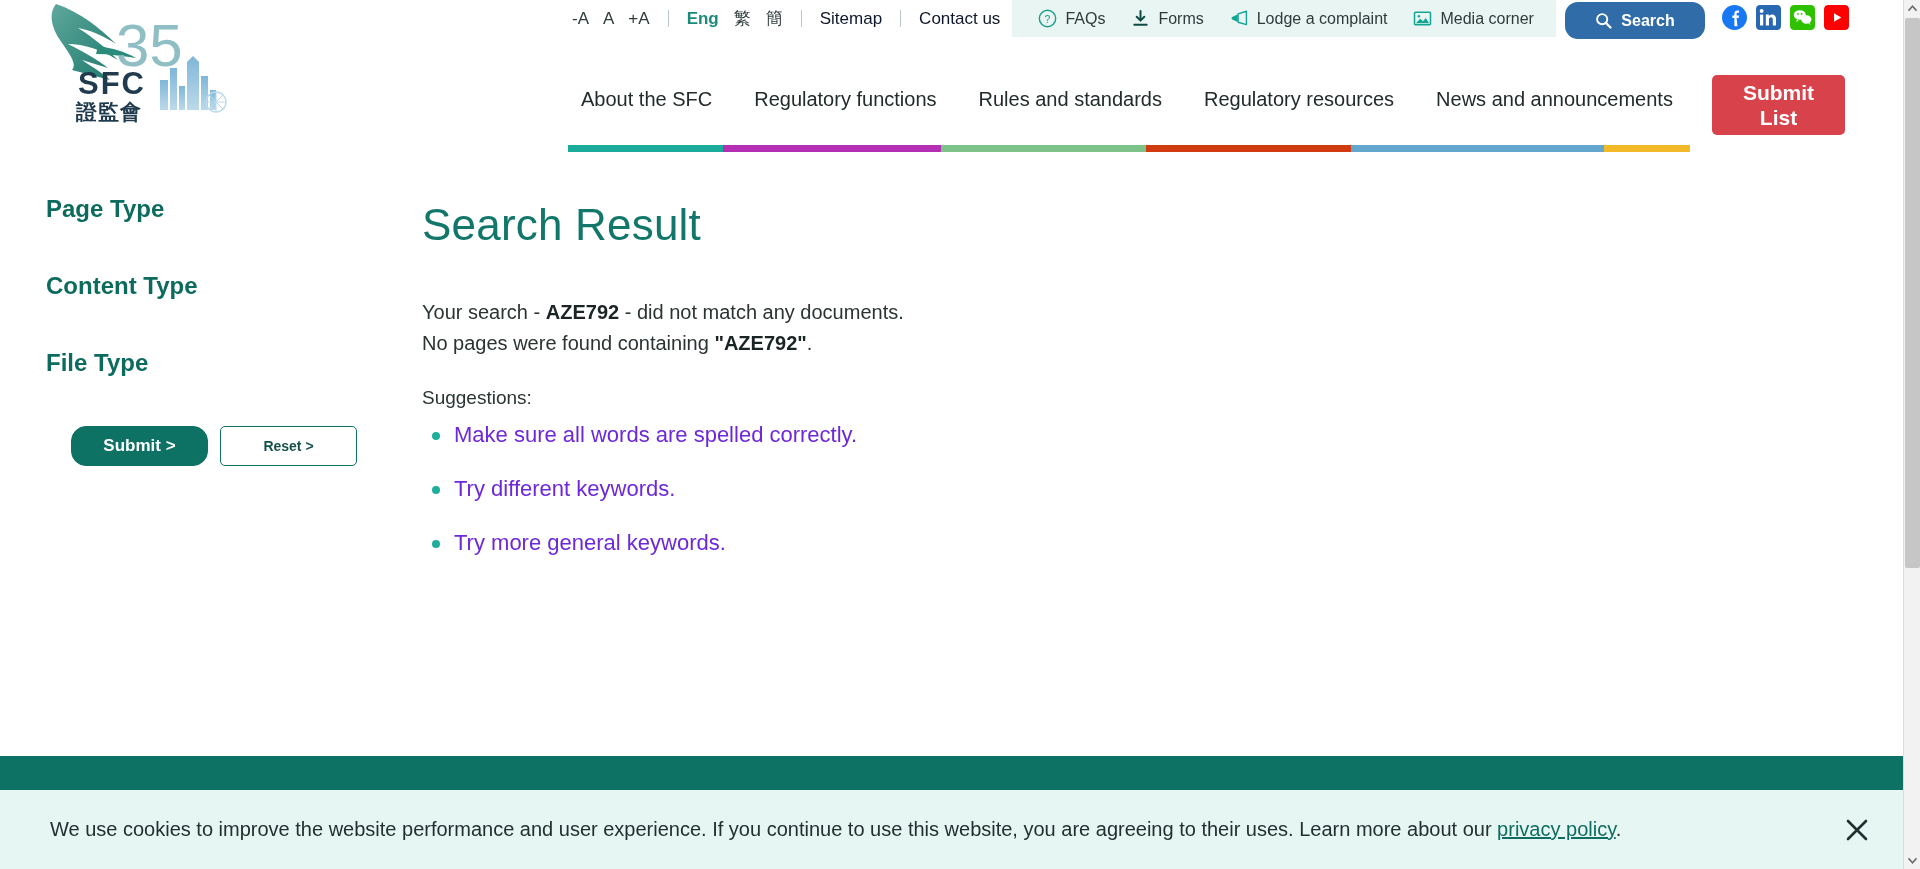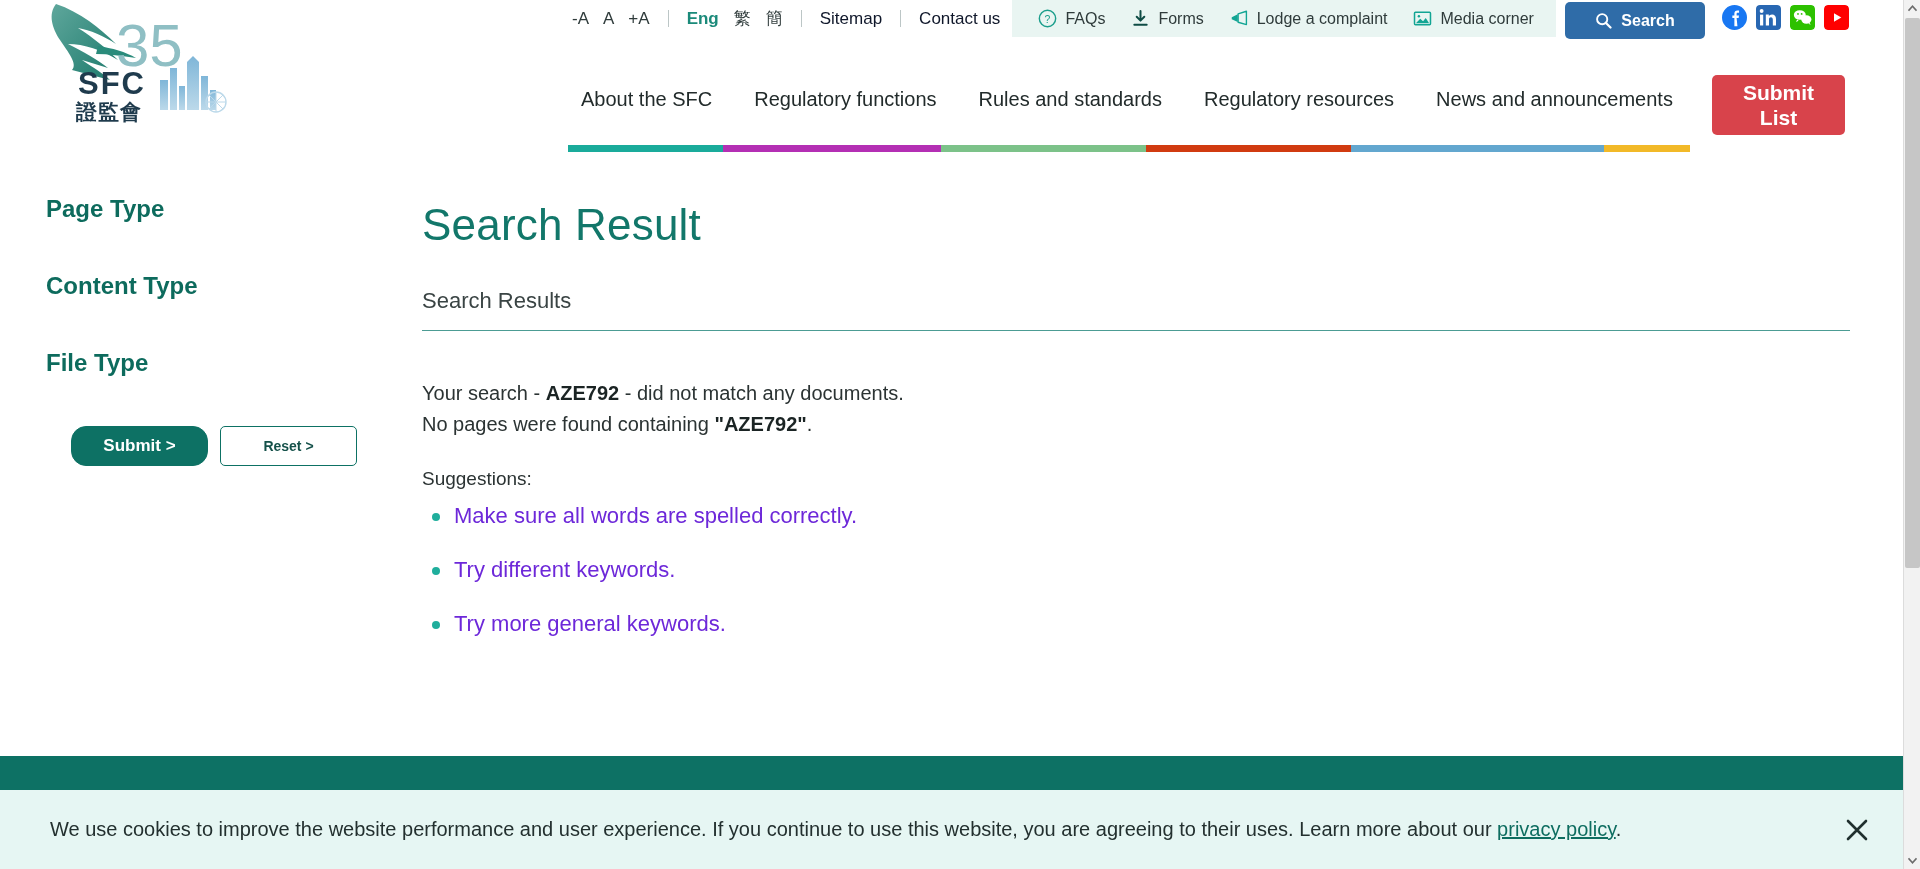--- a/index.html
+++ b/index.html
@@ -59,21 +59,21 @@
     display: flex; align-items: center; gap: 8px;
     font-size: 16px; color: #2f3b3b; cursor: pointer; white-space: nowrap;
   }
   .qicon { width: 19px; height: 19px; flex: 0 0 19px; display:block; }
 
   .search-btn {
     position: absolute;
     left: 1565px; top: 2px;
     width: 140px; height: 37px;
     background: #2f6ca8;
-    border: none; border-radius: 5px;
+    border: none; border-radius: 13px;
     color: #fff; font-size: 16px; font-weight: 600;
     font-family: "Liberation Sans", sans-serif;
     display: flex; align-items: center; justify-content: center; gap: 9px;
     cursor: pointer;
   }
   .social-row {
     position: absolute;
     left: 1722px; top: 5px;
     display: flex; align-items: center; gap: 9px;
   }
@@ -408,21 +408,20 @@
     <div class="facet-title">Content Type</div>
     <div class="facet-title">File Type</div>
     <div class="facet-buttons">
       <button class="btn-submit">Submit &gt;</button>
       <button class="btn-reset">Reset &gt;</button>
     </div>
   </div>
 
   <div class="content">
     <h1 class="page-title">Search Result</h1>
-    <div class="results-label">Search Results</div>
 
     <div class="msg-block">
       <div class="msg-line">
         <span>Your search - </span><b>AZE792</b><span> - did not match any documents.</span>
       </div>
       <div class="msg-line">
         <span>No pages were found containing </span><b>"AZE792"</b><span>.</span>
       </div>
 
       <div class="sugg-head">Suggestions:</div>

